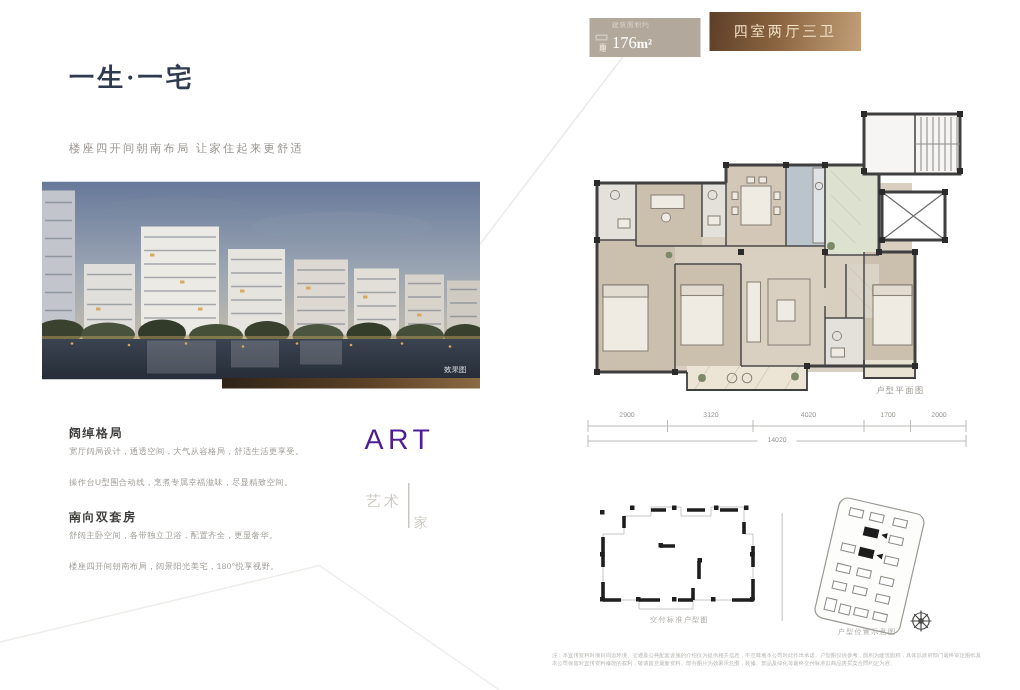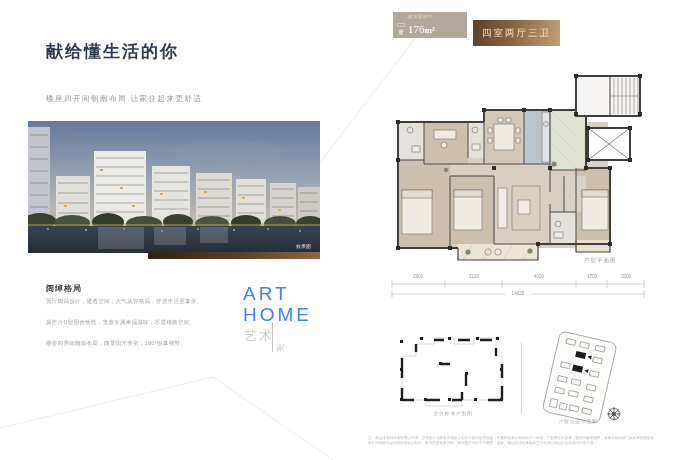--- a/index.html
+++ b/index.html
@@ -12,35 +12,35 @@
             font-size:17px;letter-spacing:2px;color:#2e3a4d;}
   #subtitle{left:46px;top:94px;font-size:7.5px;letter-spacing:1.5px;color:#98948e;}
   #photo{left:28px;top:121px;width:292px;height:132px;display:block;}
   #photo-bar{left:148px;top:252px;width:172px;height:7px;
              background:linear-gradient(90deg,#2f2317,#5a4026 55%,#8a6a42);}
   #features{left:46px;top:283px;width:190px;}
   .feat{margin-bottom:12px;}
   .feat .h{font-size:8px;font-weight:700;color:#3f3e3c;letter-spacing:1px;}
   .feat .d{font-size:6px;color:#a09d98;margin-top:3px;letter-spacing:.3px;
            transform:scale(.92);transform-origin:left top;white-space:nowrap;}
-  #watermark{left:243px;top:283px;color:#3b82f6;}
+  #watermark{left:243px;top:283px;color:#4c1d95;}
   #watermark .en{font-size:19px;letter-spacing:3px;font-weight:400;line-height:21px;}
-  #wm-cn1{left:244px;top:327px;font-size:13px;letter-spacing:2px;color:#ccc8c3;}
+  #wm-cn1{left:244px;top:327px;font-size:10px;letter-spacing:2px;color:#ccc8c3;}
   #wm-bar{left:272px;top:322px;width:1px;height:30px;background:#c9c5c0;}
   #wm-cn2{left:276px;top:342px;font-size:9px;color:#ccc8c3;}
   
   #badge-area{left:393px;top:12px;width:74px;height:26px;background:#b2a89b;
               display:flex;align-items:center;}
   #badge-area .side{writing-mode:vertical-rl;font-size:5px;color:#ece6da;
               border:1px solid #cfc8bc;padding:1px 0;margin:0 3px 0 4px;line-height:6px;}
   #badge-area .big{font-family:"Liberation Serif","DejaVu Serif",serif;color:#fff;}
   #badge-area .small{font-size:4.5px;color:#ded7cb;letter-spacing:.5px;}
   #badge-area .num{font-size:11px;line-height:15px;}
   #badge-area .unit{font-size:9px;font-weight:bold;}
-  #badge-layout{left:473px;top:20px;width:87px;height:26px;
+  #badge-layout{left:473px;top:8px;width:101px;height:26px;
     background:linear-gradient(100deg,#5d3f28,#8a6440 45%,#c3a077);
     display:flex;align-items:center;justify-content:center;
     font-family:"Liberation Serif","DejaVu Serif",serif;
     font-size:9.5px;letter-spacing:2px;color:#f3e3c9;}
   
   #plan{left:388px;top:72px;width:264px;height:200px;display:block;}
   #dims{left:388px;top:272px;width:264px;height:28px;display:block;}
   #divider-mini{left:521px;top:342px;width:1px;height:72px;background:#d8d6d2;}
   #mini-struct{left:396px;top:334px;width:112px;height:76px;display:block;}
   #mini-site{left:526px;top:330px;width:104px;height:100px;display:block;}
@@ -60,21 +60,21 @@
 
 <div id="page">
 
   <svg id="deco" class="abs">
     <line x1="435" y1="12" x2="252" y2="252" stroke="#eceae7" stroke-width="1"></line>
     <line x1="0" y1="428" x2="213" y2="377" stroke="#efedea" stroke-width="1"></line>
     <line x1="213" y1="377" x2="333" y2="460" stroke="#efedea" stroke-width="1"></line>
   </svg>
 
   <div id="title" class="abs">
-    <div class="t">献给懂生活的你</div>
+    <div class="t">一生·一宅</div>
   </div>
   <div id="subtitle" class="abs">楼座四开间朝南布局 让家住起来更舒适</div>
 
   <svg id="photo" class="abs" viewBox="0 0 292 132">
     <defs>
       <linearGradient id="sky" x1="0" y1="0" x2="0" y2="1">
         <stop offset="0" stop-color="#67799a"></stop>
           <stop offset=".55" stop-color="#9aa5b3"></stop>
         <stop offset="1" stop-color="#c4bcab"></stop>
       </linearGradient>
@@ -155,27 +155,30 @@
 
   <div id="features" class="abs">
     <div class="feat">
       <div class="h">阔绰格局</div>
       <div class="d">宽厅阔局设计，通透空间，大气从容格局，舒适生活更享受。</div>
     </div>
     <div class="feat">
       <div class="d">操作台U型围合动线，烹煮专属幸福滋味，尽显精致空间。</div>
     </div>
     <div class="feat">
+      <div class="h">南向双套房</div>
+      <div class="d">舒阔主卧空间，各带独立卫浴，配置齐全，更显奢华。</div>
+    </div>
+    <div class="feat">
       <div class="d">楼座四开间朝南布局，阔景阳光美宅，180°悦享视野。</div>
     </div>
   </div>
 
   <div id="watermark" class="abs">
     <div class="en">ART</div>
-    <div class="en">HOME</div>
   </div>
   <div id="wm-cn1" class="abs">艺术</div>
   <div id="wm-bar" class="abs"></div>
   <div id="wm-cn2" class="abs">家</div>
 
   <div id="badge-area" class="abs">
     <div class="side">建面</div>
     <div>
       <div class="small">建筑面积约</div>
       <div class="big"><span class="num">176</span><span class="unit">m²</span></div>

